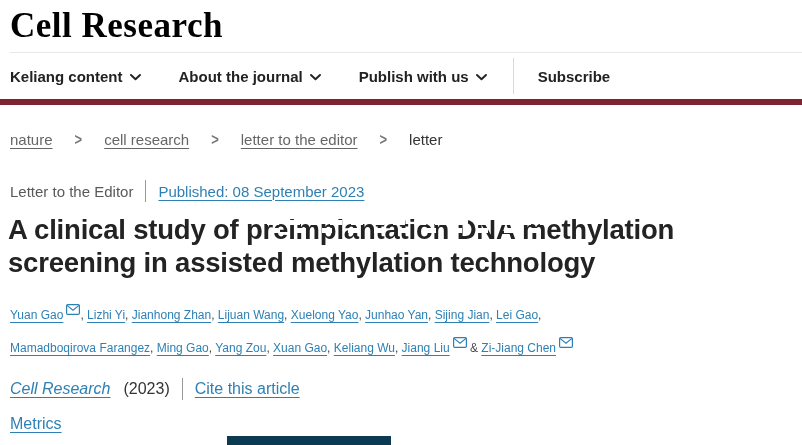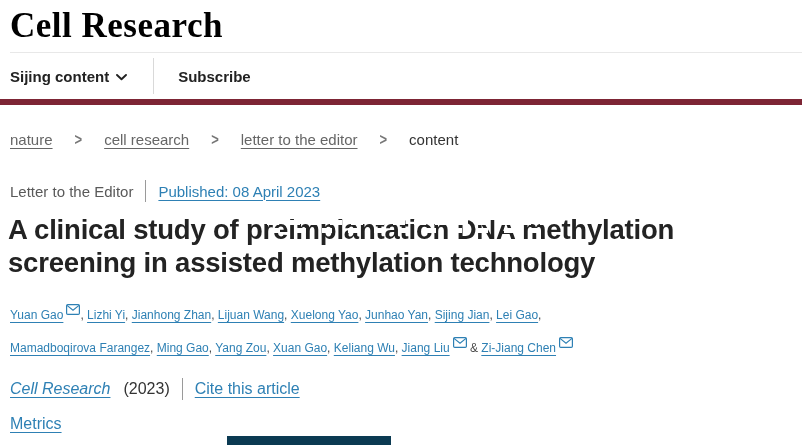--- a/index.html
+++ b/index.html
@@ -66,48 +66,60 @@
 </head>
 <body>
 
 <header>
   <div class="masthead">
     <span class="logo">Cell Research</span>
     <hr class="logo-rule">
   </div>
   <nav class="nav">
       <a class="nav-item">
-        <span>Sijing content</span>
+        <span>Keliang content</span>
+        <svg class="chev" width="11" height="7" viewBox="0 0 11 7">
+          <path d="M1 1l4.5 4.3L10 1" fill="none" stroke="#222" stroke-width="1.9" stroke-linecap="round" stroke-linejoin="round"></path>
+        </svg>
+      </a>
+      <a class="nav-item">
+        <span>About the journal</span>
+        <svg class="chev" width="11" height="7" viewBox="0 0 11 7">
+          <path d="M1 1l4.5 4.3L10 1" fill="none" stroke="#222" stroke-width="1.9" stroke-linecap="round" stroke-linejoin="round"></path>
+        </svg>
+      </a>
+      <a class="nav-item">
+        <span>Publish with us</span>
         <svg class="chev" width="11" height="7" viewBox="0 0 11 7">
           <path d="M1 1l4.5 4.3L10 1" fill="none" stroke="#222" stroke-width="1.9" stroke-linecap="round" stroke-linejoin="round"></path>
         </svg>
       </a>
       <span class="nav-divider"></span>
       <a class="nav-item">
         <span>Subscribe</span>
       </a>
     </nav>
   <div class="brand-bar"></div>
 </header>
 
 <main>
   <nav class="breadcrumb">
       <a class="crumb">nature</a>
       <span class="crumb-sep">&gt;</span>
       <a class="crumb">cell research</a>
       <span class="crumb-sep">&gt;</span>
       <a class="crumb">letter to the editor</a>
       <span class="crumb-sep">&gt;</span>
-      <span class="crumb-current">content</span>
+      <span class="crumb-current">letter</span>
     </nav>
 
   <div class="meta-row">
     <span class="article-type">Letter to the Editor</span>
     <span class="vdiv"></span>
-    <a class="link">Published: 08 April 2023</a>
+    <a class="link">Published: 08 September 2023</a>
   </div>
 
   <h1 class="title">
     <span>A clinical study of preimplantation DNA methylation</span><br>
     <span>screening in assisted methylation technology</span>
     <span class="artifact"></span>
   </h1>
 
   <p class="authors"><a class="author">Yuan Gao</a><svg class="env" width="14" height="11" viewBox="0 0 14 11">
         <rect x="0.6" y="0.6" width="12.8" height="9.8" rx="1.2" fill="none" stroke="currentColor" stroke-width="1.2"></rect>

